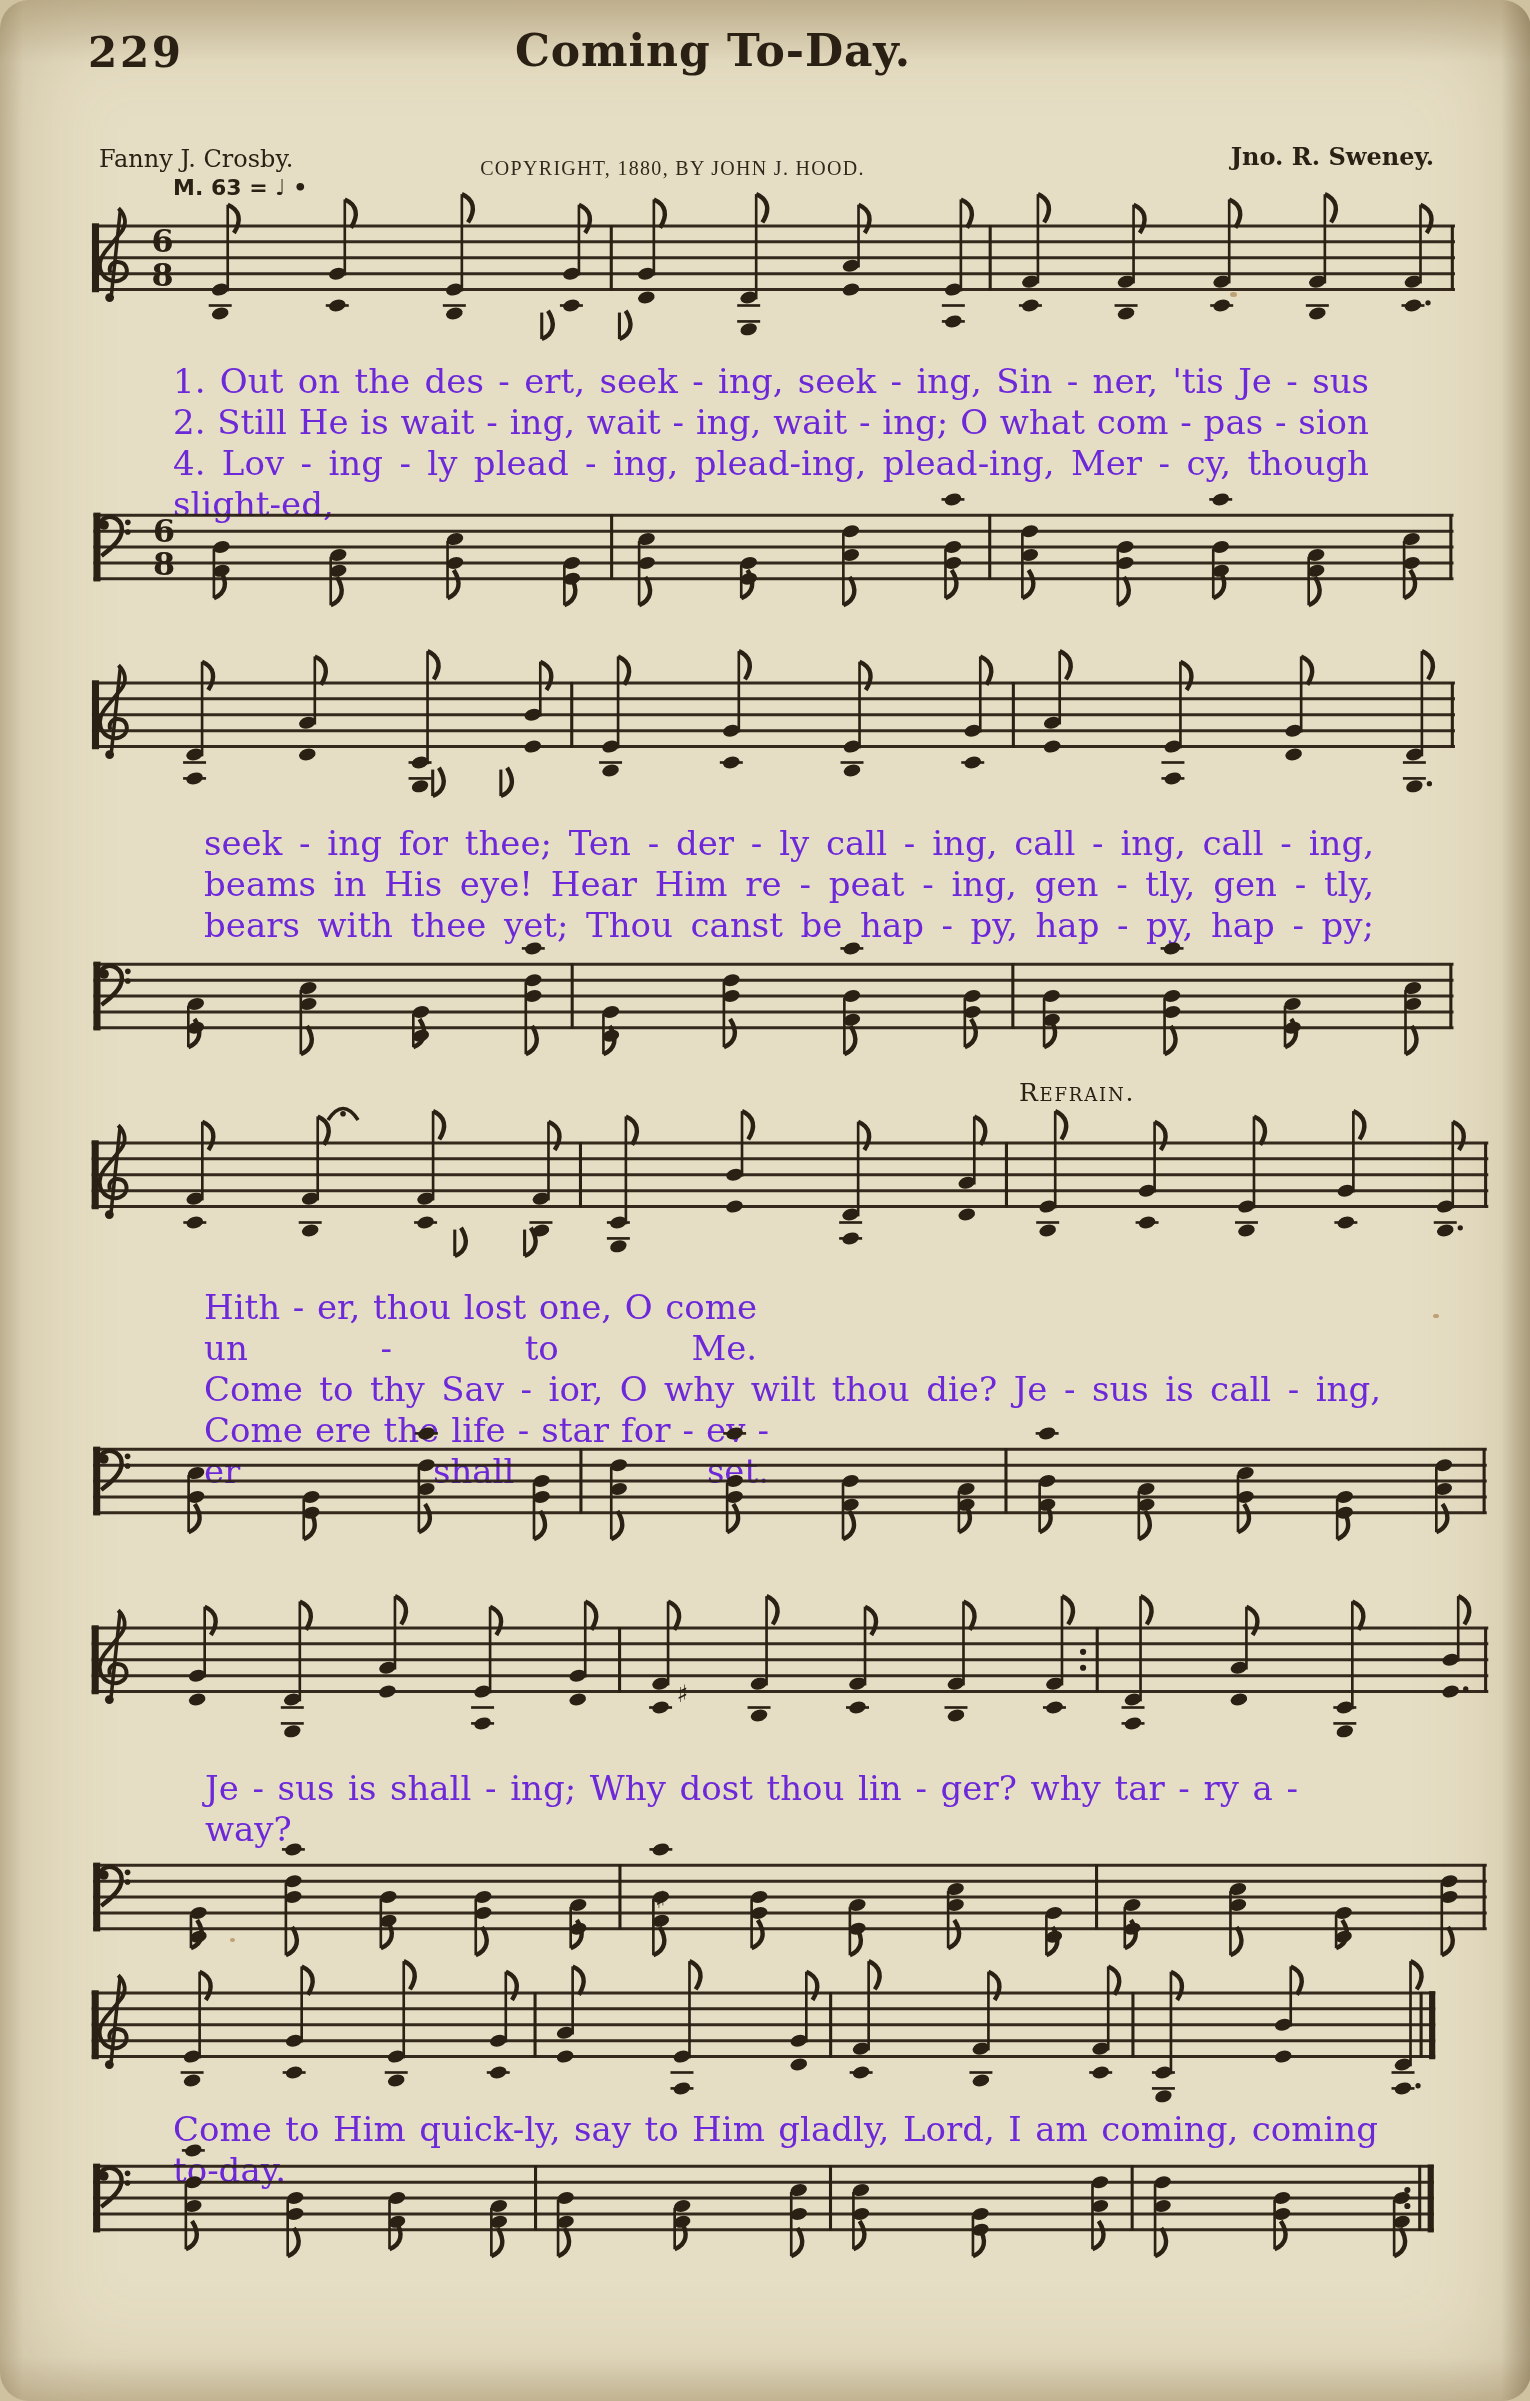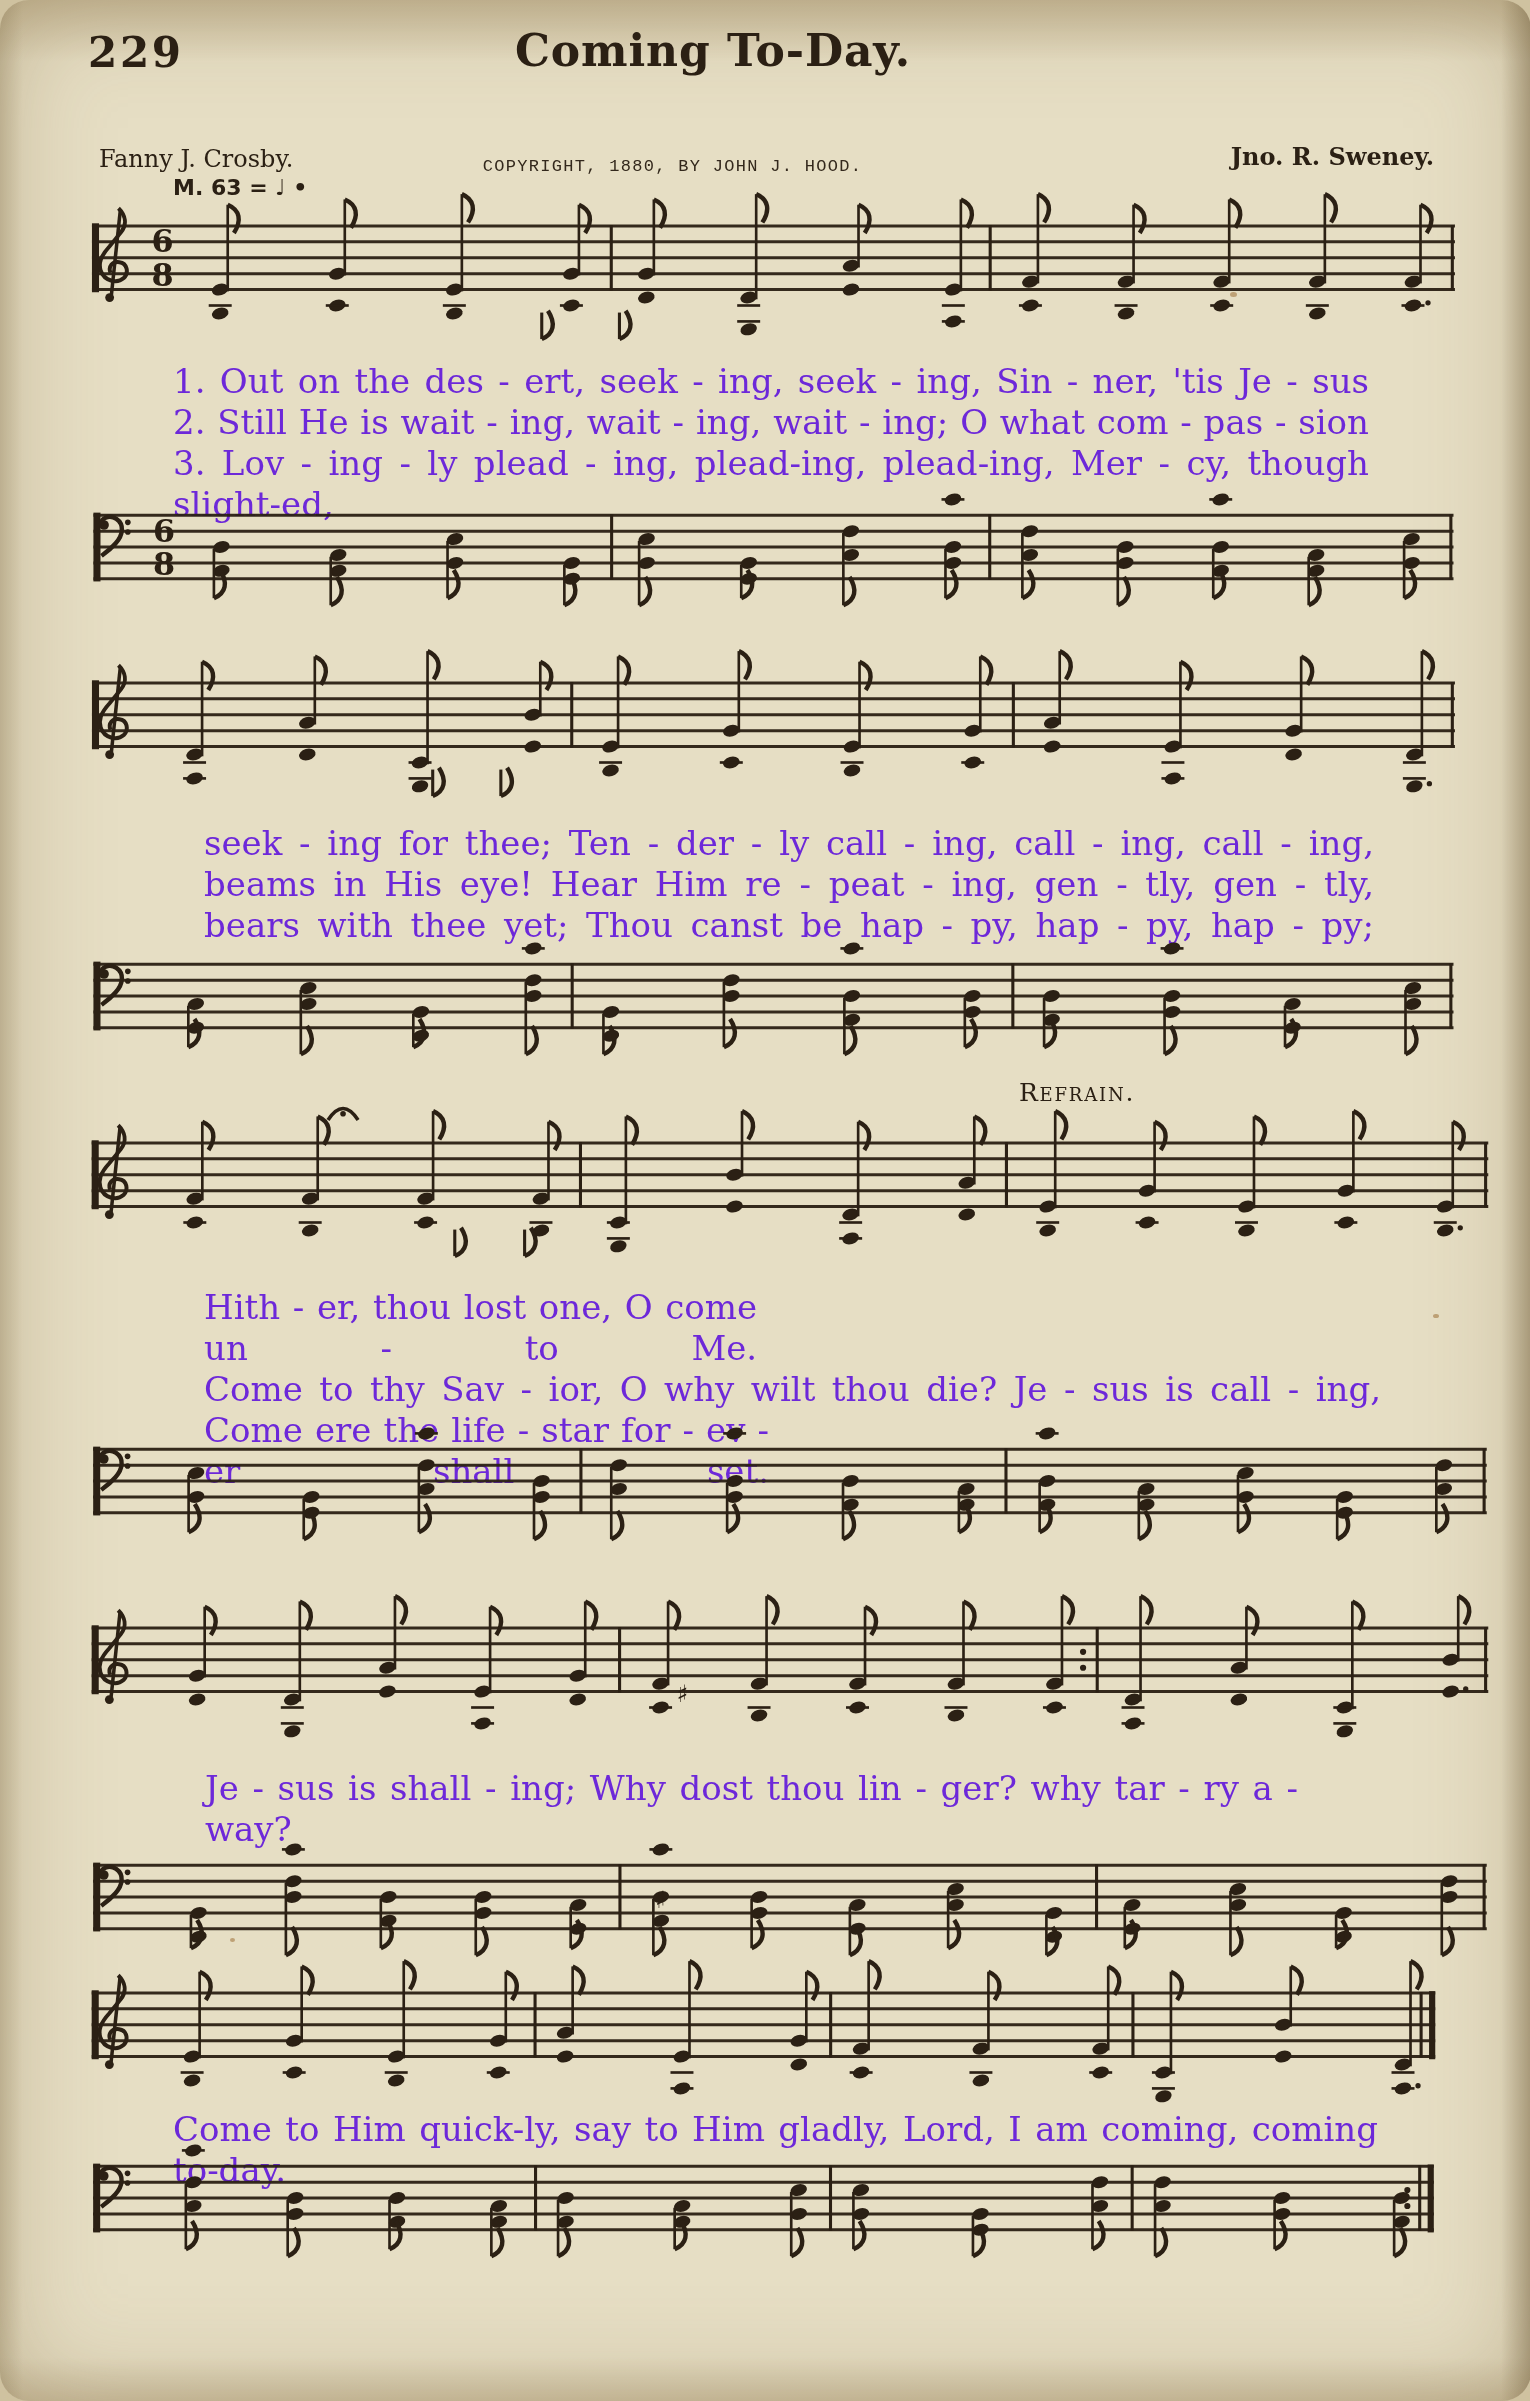--- a/index.html
+++ b/index.html
@@ -21,21 +21,21 @@
     background:linear-gradient(90deg,rgba(110,90,50,.22),rgba(110,90,50,0));pointer-events:none;}
   .edge-bottom{position:absolute;left:0;bottom:0;width:100%;height:44px;
     background:linear-gradient(0deg,rgba(130,105,60,.22),rgba(130,105,60,0));pointer-events:none;}
   .speck{position:absolute;border-radius:50%;background:rgba(150,100,40,.5);pointer-events:none;}
 
   .hymn-number{position:absolute;left:88px;top:28px;font-weight:bold;font-size:42px;letter-spacing:2.7px;}
   .hymn-title{position:absolute;left:336px;top:25px;width:575px;text-align:right;
     font-weight:bold;font-size:44px;letter-spacing:0.9px;}
   .lyricist{position:absolute;left:99px;top:145px;font-weight:normal;font-size:24px;}
   .copyright{position:absolute;left:478px;top:157px;width:389px;text-align:center;
-    font-family:Liberation Mono, monospace;font-size:17px;letter-spacing:1.3px;color:#33281c;}
+    font-family:Liberation Serif, serif;font-size:20px;letter-spacing:1.3px;color:#33281c;}
   .composer{position:absolute;left:1133px;top:142px;width:301px;text-align:right;
     font-weight:bold;font-size:24px;}
   .tempo{position:absolute;left:173px;top:175px;font-family:"DejaVu Sans",sans-serif;
     font-size:22px;font-weight:bold;}
   .refrain-label{position:absolute;left:1019px;top:1078px;font-size:25px;
     font-variant:small-caps;letter-spacing:1.8px;font-weight:500;}
 
   .lyrics{position:absolute;}
   .lyric-line{
     font-family:"DejaVu Serif",serif;
@@ -68,21 +68,21 @@
   <div class="hymn-title">Coming To-Day.</div>
   <div class="lyricist">Fanny J. Crosby.</div>
   <div class="copyright">COPYRIGHT, 1880, BY JOHN J. HOOD.</div>
   <div class="composer">Jno. R. Sweney.</div>
   <div class="tempo">M. 63 = ♩ •</div>
   <div class="refrain-label">Refrain.</div>
 
   <div id="block1" class="lyrics">
       <div class="lyric-line">1. Out on the des - ert, seek - ing, seek - ing, Sin - ner, 'tis Je - sus</div>
       <div class="lyric-line">2. Still He is wait - ing, wait - ing, wait - ing; O what com - pas - sion</div>
-      <div class="lyric-line">3. Lov - ing - ly plead - ing, plead-ing, plead-ing, Mer - cy, though slight-ed,</div>
+      <div class="lyric-line">4. Lov - ing - ly plead - ing, plead-ing, plead-ing, Mer - cy, though slight-ed,</div>
     </div>
   <div id="block2" class="lyrics">
       <div class="lyric-line">seek - ing for thee; Ten - der - ly call - ing, call - ing, call - ing,</div>
       <div class="lyric-line">beams in His eye! Hear Him re - peat - ing, gen - tly, gen - tly,</div>
       <div class="lyric-line">bears with thee yet; Thou canst be hap - py, hap - py, hap - py;</div>
     </div>
   <div id="block3" class="lyrics">
       <div class="lyric-line">Hith - er, thou lost one, O come un - to Me.</div>
       <div class="lyric-line">Come to thy Sav - ior, O why wilt thou die? Je - sus is call - ing,</div>
       <div class="lyric-line">Come ere the life - star for - ev - er shall set.</div>

